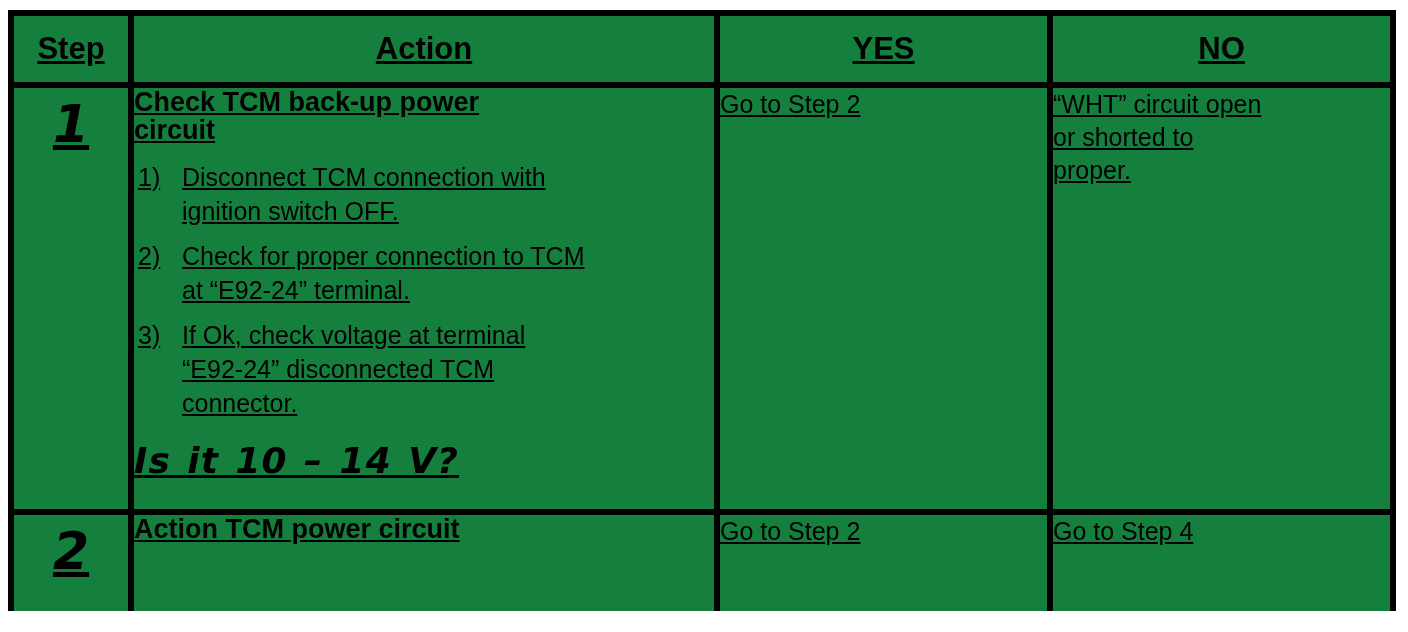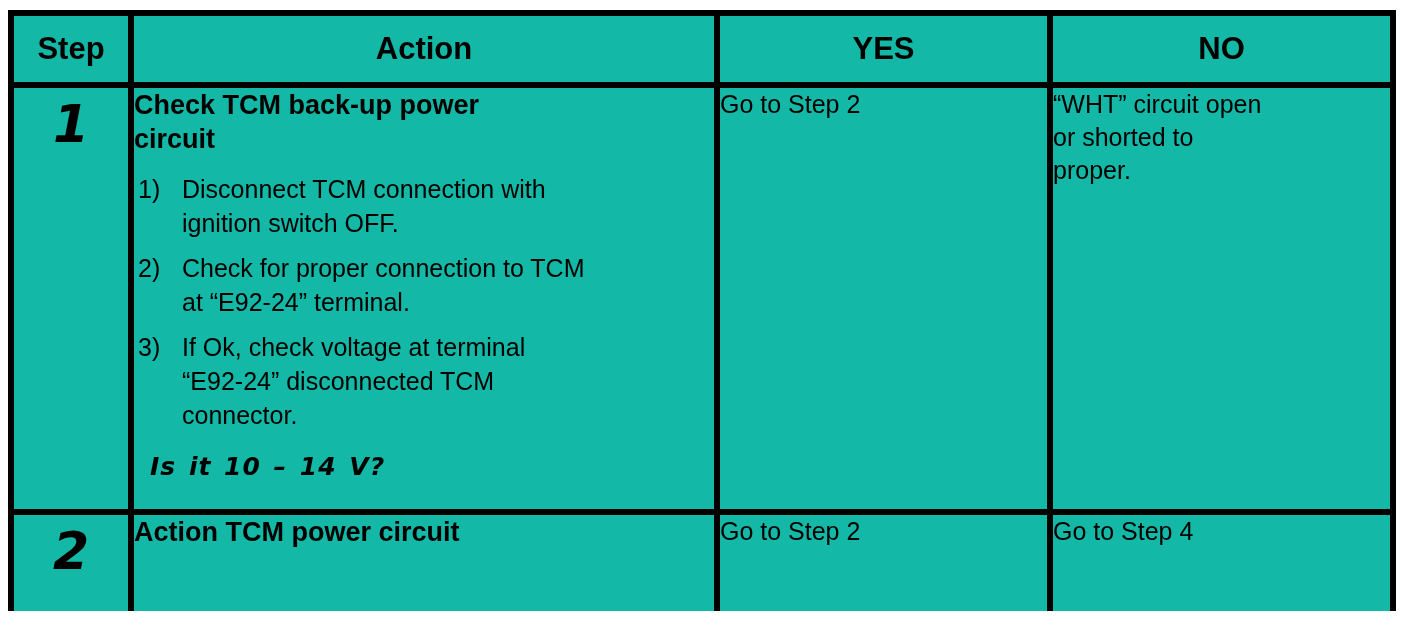--- a/index.html
+++ b/index.html
@@ -14,21 +14,21 @@
     font-family: "Liberation Sans", "DejaVu Sans", sans-serif;
   }
   table.ts {
     position: absolute;
     left: 8px;
     top: 10px;
     width: 1382px;
     border-collapse: collapse;
     table-layout: fixed;
   }
-  .ts th, .ts td { border: 6px solid #000; background: #14b8a6; padding: 0; }
+  .ts th, .ts td { border: 6px solid #000; background: #15803d; padding: 0; text-decoration: underline; }
   .ts thead th {
     height: 72px;
     font-size: 31px;
     font-weight: bold;
     text-align: center;
     vertical-align: middle;
   }
   .ts tbody td { vertical-align: top; }
   tr.r1 { height: 427px; }
   tr.r2 { height: 99px; }
@@ -43,41 +43,40 @@
     font-style: italic;
     text-align: center;
     padding-top: 10px;
     line-height: 1.0;
     font-family: "DejaVu Sans", sans-serif;
   }
   .action-cell { padding: 12px 14px 0 14px; }
   .action-title {
     font-weight: bold;
     font-size: 27px;
-    line-height: 34px;
+    line-height: 28px;
     white-space: pre-line;
   }
   .action-list { margin: 16px 0 0 0; padding: 0; list-style: none; }
   .action-item {
     display: flex;
     margin-bottom: 11px;
     font-size: 25px;
     line-height: 34px;
   }
   .item-num { flex: 0 0 48px; padding-left: 4px; }
   .item-text { white-space: pre-line; }
   .action-question {
     font-weight: bold;
     font-style: italic;
-    font-size: 25px;
+    font-size: 36px;
     margin-top: 20px;
     letter-spacing: 1px;
     word-spacing: 3px;
     font-family: "DejaVu Sans", sans-serif;
-    margin-left: 16px;
   }
   .yes-cell, .no-cell {
     padding: 14px 12px 0 14px;
     font-size: 25px;
     line-height: 33px;
     white-space: pre-line;
     margin-top: 16px;
   }
 </style>
 </head>

